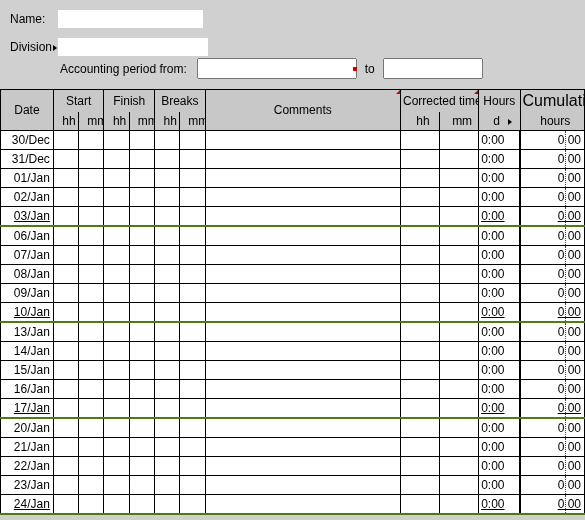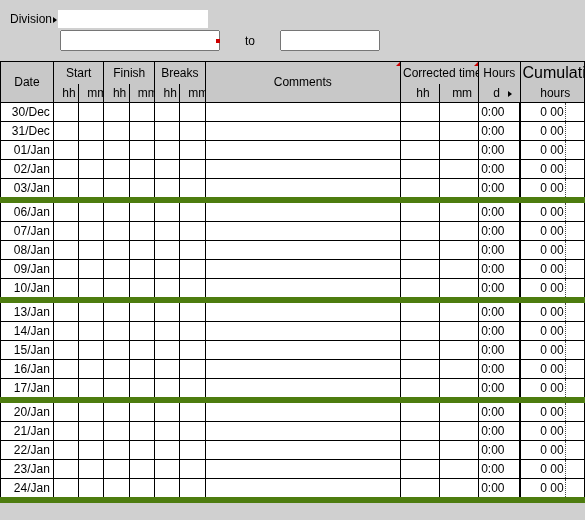--- a/index.html
+++ b/index.html
@@ -32,21 +32,21 @@
   .name-input { width: 145px; }
   .division-input { width: 150px; }
   .period-row {
     display: flex;
     align-items: center;
     margin-left: 50px;
     margin-bottom: 6px;
   }
   .period-row .lbl { margin-right: 10px; }
   .period-row .from-input { width: 160px; }
-  .period-row .to-lbl { margin: 0 25px; text-align: right; }
+  .period-row .to-lbl { margin: 0 8px; text-align: right; }
   .period-row .to-input { width: 100px; }
   .red-mark {
     display:inline-block;
     width:4px; height:4px;
     background:#c00;
     vertical-align:top;
     margin-left:-4px;
   }
   table {
     border-collapse: collapse;
@@ -76,33 +76,33 @@
   .col-date { width: 46px; }
   .col-sub { width: 22px; }
   .col-comments { width: 170px; }
   .col-ct-hh { width: 34px; }
   .col-ct-mm { width: 34px; }
   .col-hours { width: 36px; }
   .col-cum { width: 56px; }
 
   td.date { text-align: right; padding-right: 3px; margin-left: 28px; }
   td.hours { text-align: right; padding-right: 20px; border-right: 2px solid #000; }
-  td.cum { padding-right: 3px; position: relative; }
+  td.cum { text-align: right; padding-right: 3px; position: relative; }
   td.cum::after {
     content: "";
     position: absolute;
     top: 0; bottom: 0;
     right: 18px;
     border-right: 1px dotted #444;
   }
   td.in {
     position: relative;
   }
   .dotted-r { border-right: 1px dotted #444 !important; }
-  .solid-b-thick td { border-bottom: 6px solid #4d7c0f; }
+  .solid-b-thick td { border-bottom: 2px solid #4d7c0f; text-decoration: underline; }
   
   .hdr-date { border-bottom:1px solid #000 !important; }
 
   .triangle {
     display:inline-block;
     width:0;height:0;
     border-top:3px solid transparent;
     border-bottom:3px solid transparent;
     border-left:4px solid #000;
     vertical-align:middle;
@@ -115,25 +115,30 @@
     border-top:4px solid transparent;
     border-right:4px solid #c00;
     right:0; top:0;
   }
   th { position:relative; }
 </style>
 </head>
 <body>
 
 <div class="form-area">
+  <div class="form-row">
+    <label>Name:</label>
+    <input class="name-input" value="" style="">
+  </div>
   <div class="form-row" style="margin-bottom:2px;">
     <label><span>Division</span><span class="triangle"></span></label>
     <input class="division-input" value="" style="">
   </div>
   <div class="period-row">
+    <span class="lbl">Accounting period from:</span>
     <input class="from-input" value="" style="">
       <span class="red-mark"></span>
     <span class="to-lbl">to</span>
     <input class="to-input" value="" style="">
   </div>
 </div>
 
 <table>
   <colgroup>
     <col class="col-date">

